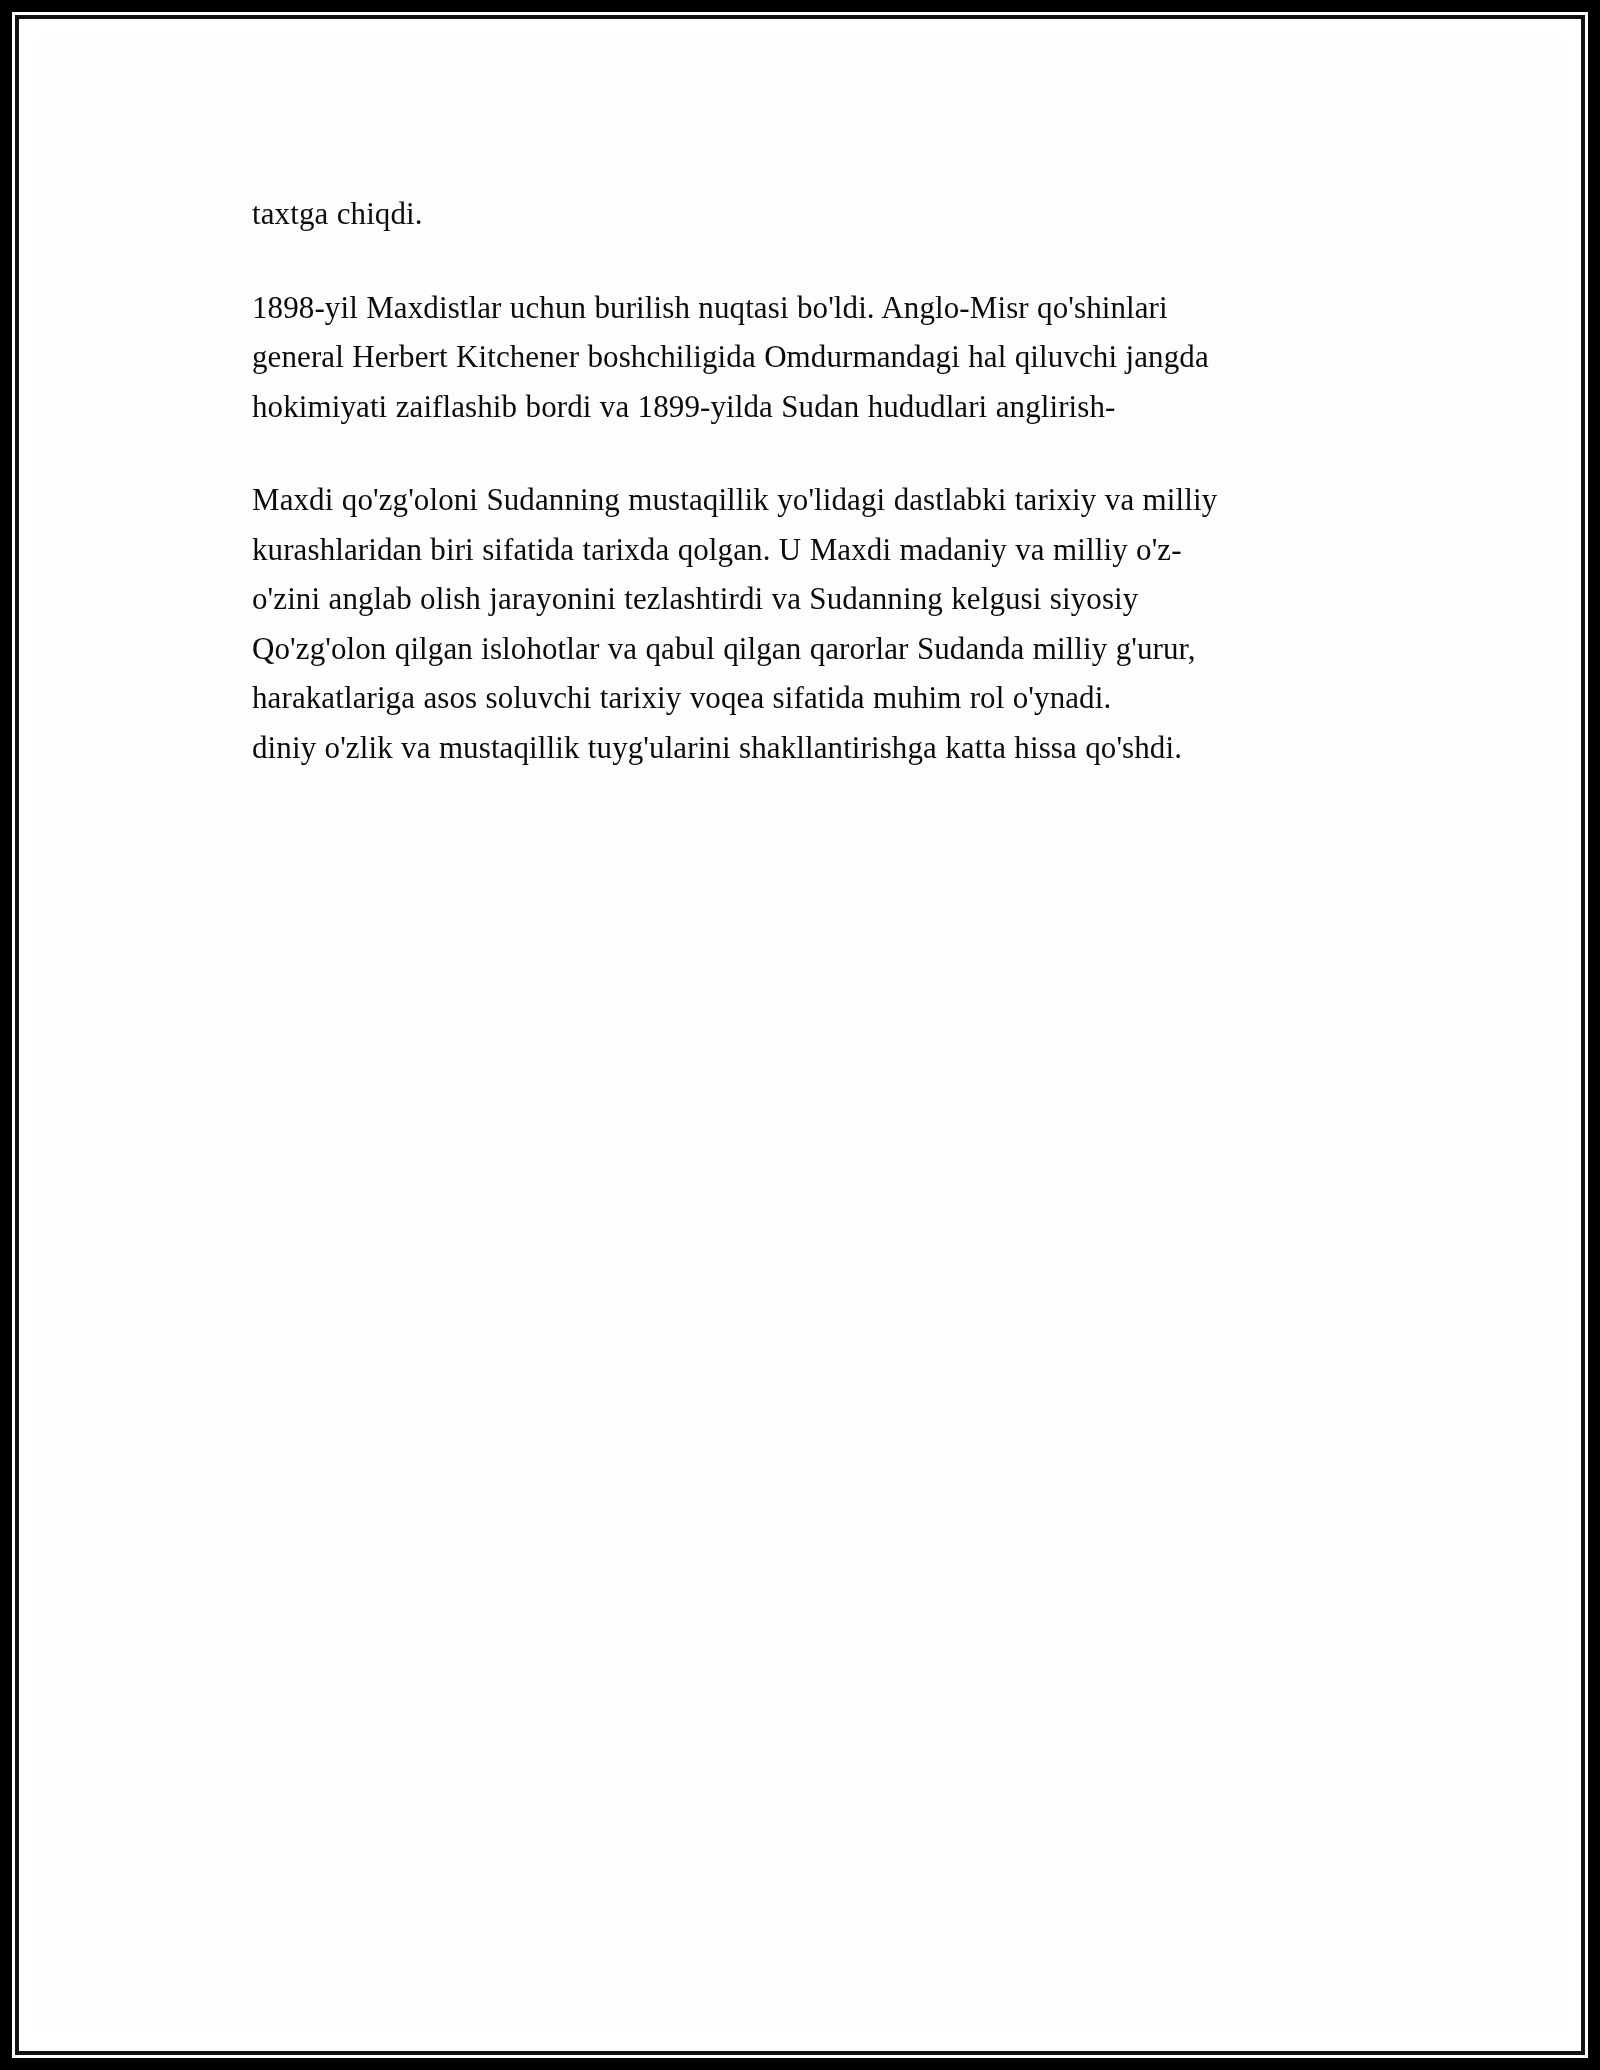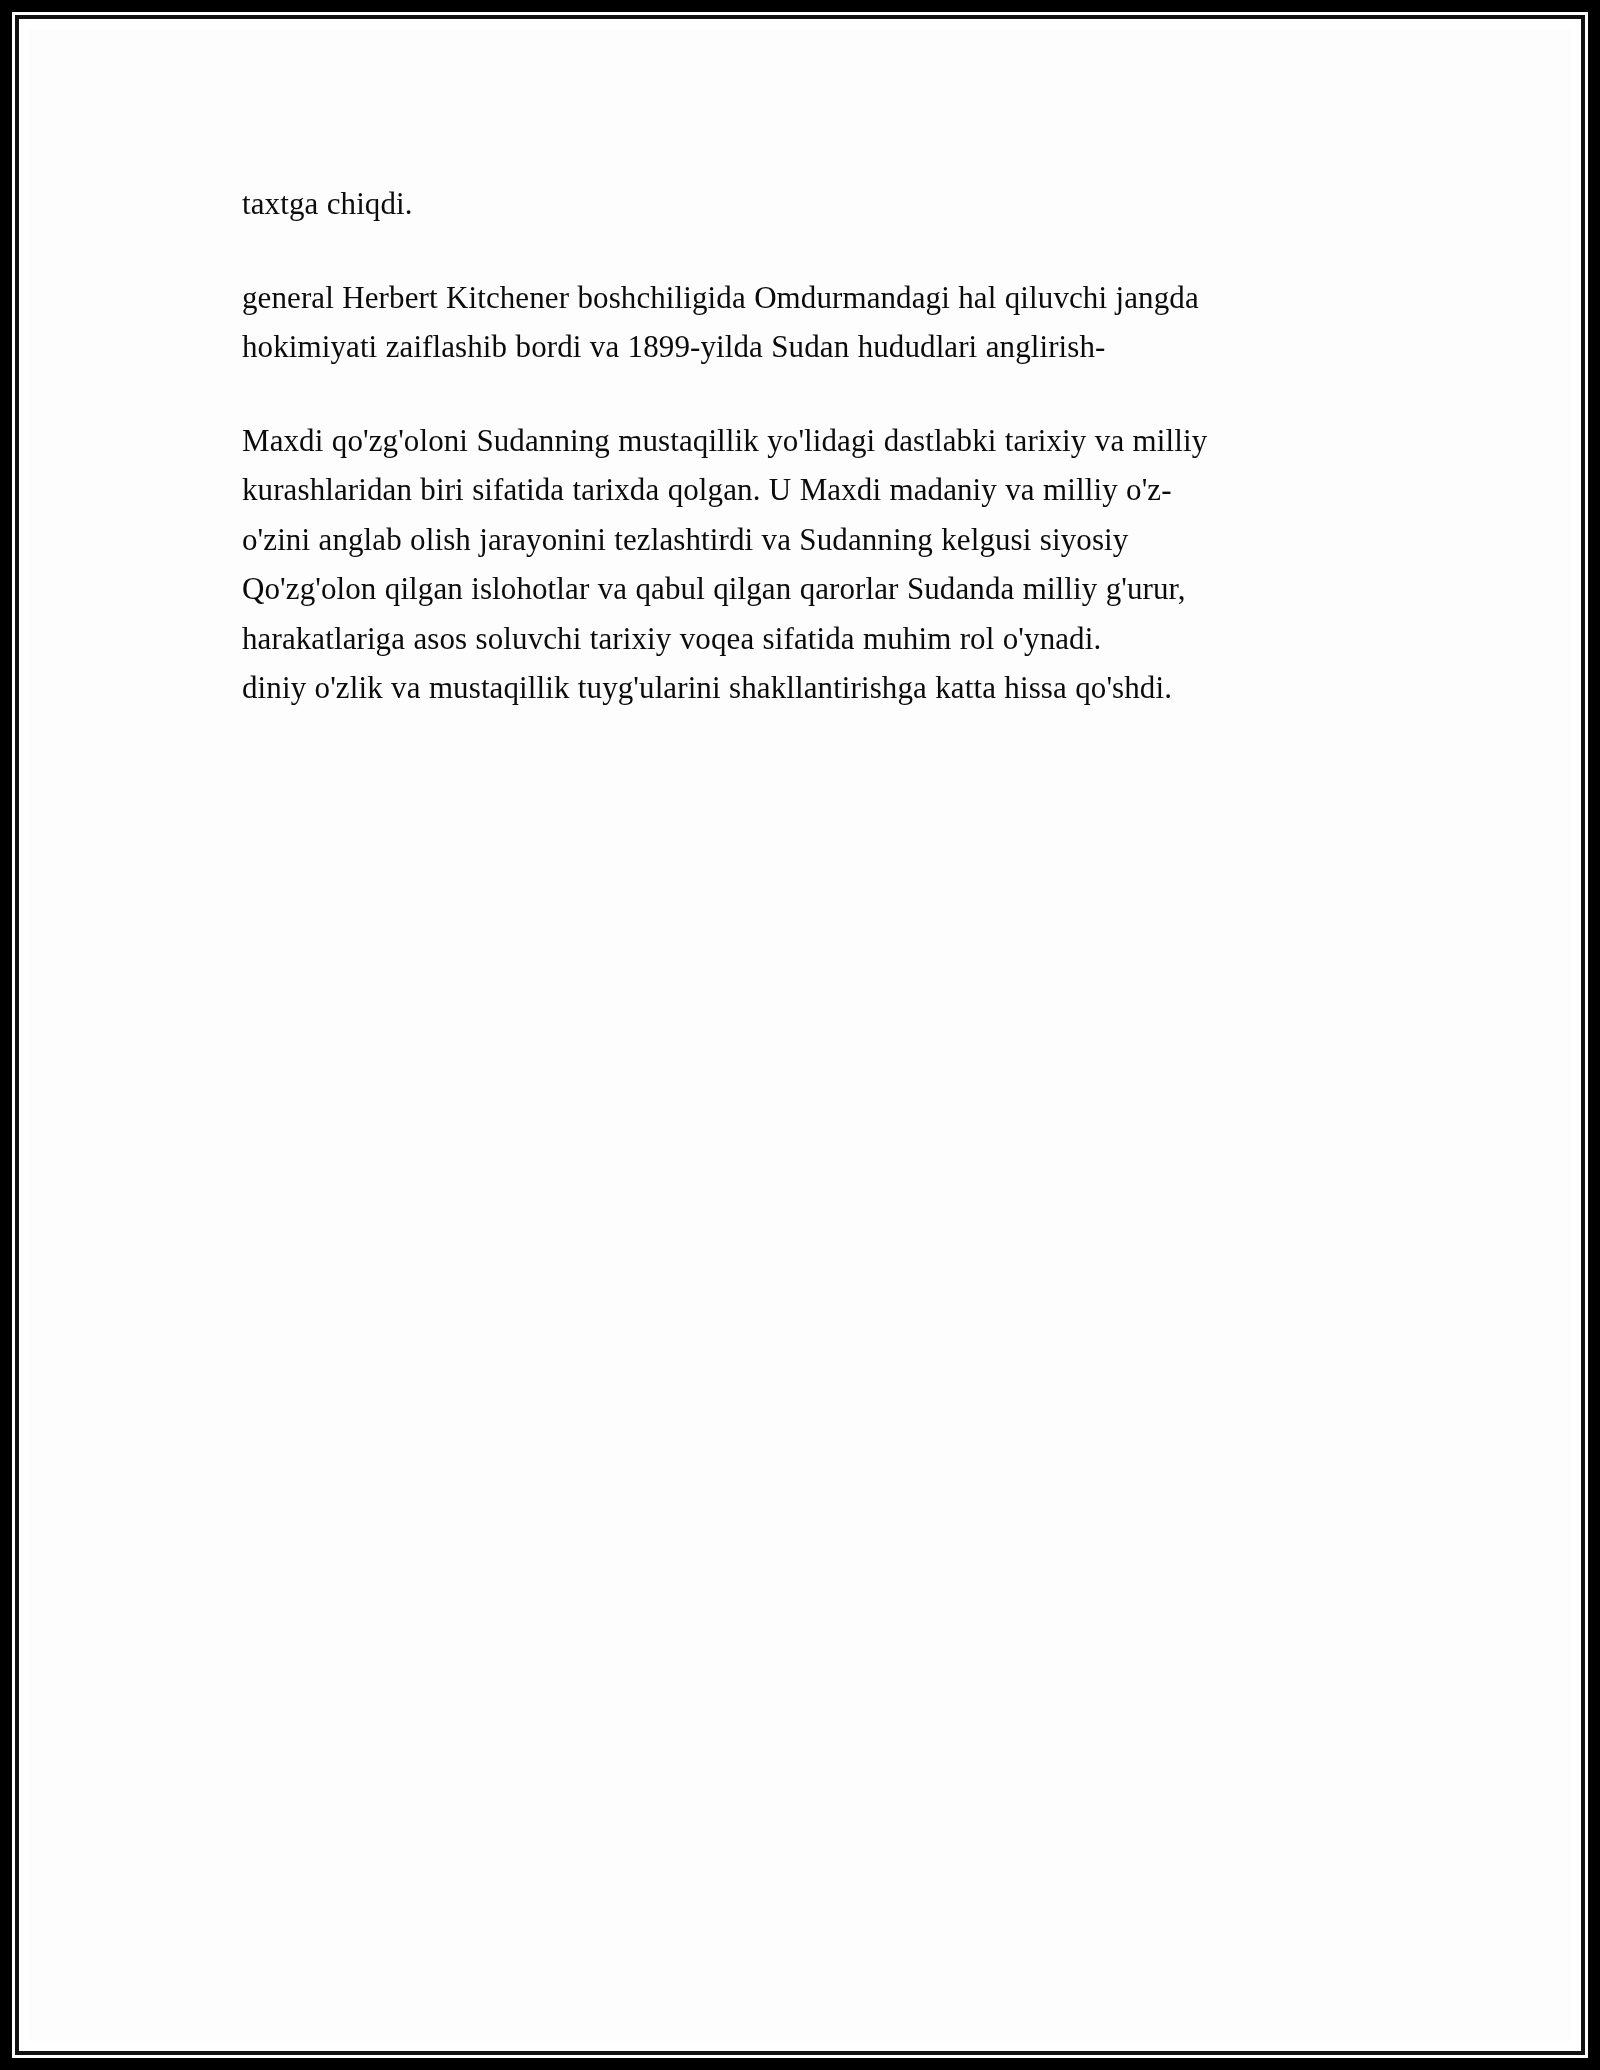--- a/index.html
+++ b/index.html
@@ -35,21 +35,21 @@
     padding: 3px;
   }
 
   
   .page-border {
     width: 100%;
     height: 100%;
     box-sizing: border-box;
     border: 4px solid #111111;
     background: #ffffff;
-    padding: 10px;
+    padding: 20px;
   }
 
   .page-sheet {
     position: relative;
     width: 100%;
     height: 100%;
     background: #fdfdfd;
     box-sizing: border-box;
     overflow: hidden;
   }
@@ -88,20 +88,21 @@
     <div class="page-border">
       <div class="page-sheet">
 
         <div class="doc-body">
 
           <p class="para">
             <span class="ln">taxtga chiqdi.</span>
           </p>
 
           <p class="para">
+            <span class="ln">1898-yil Maxdistlar uchun burilish nuqtasi bo'ldi. Anglo-Misr qo'shinlari</span>
             <span class="ln">general Herbert Kitchener boshchiligida Omdurmandagi hal qiluvchi jangda</span>
             <span class="ln">hokimiyati zaiflashib bordi va 1899-yilda Sudan hududlari anglirish-</span>
           </p>
 
           <p class="para">
             <span class="ln">Maxdi qo'zg'oloni Sudanning mustaqillik yo'lidagi dastlabki tarixiy va milliy</span>
             <span class="ln">kurashlaridan biri sifatida tarixda qolgan. U Maxdi madaniy va milliy o'z-</span>
             <span class="ln">o'zini anglab olish jarayonini tezlashtirdi va Sudanning kelgusi siyosiy</span>
             <span class="ln">Qo'zg'olon qilgan islohotlar va qabul qilgan qarorlar Sudanda milliy g'urur,</span>
             <span class="ln">harakatlariga asos soluvchi tarixiy voqea sifatida muhim rol o'ynadi.</span>

